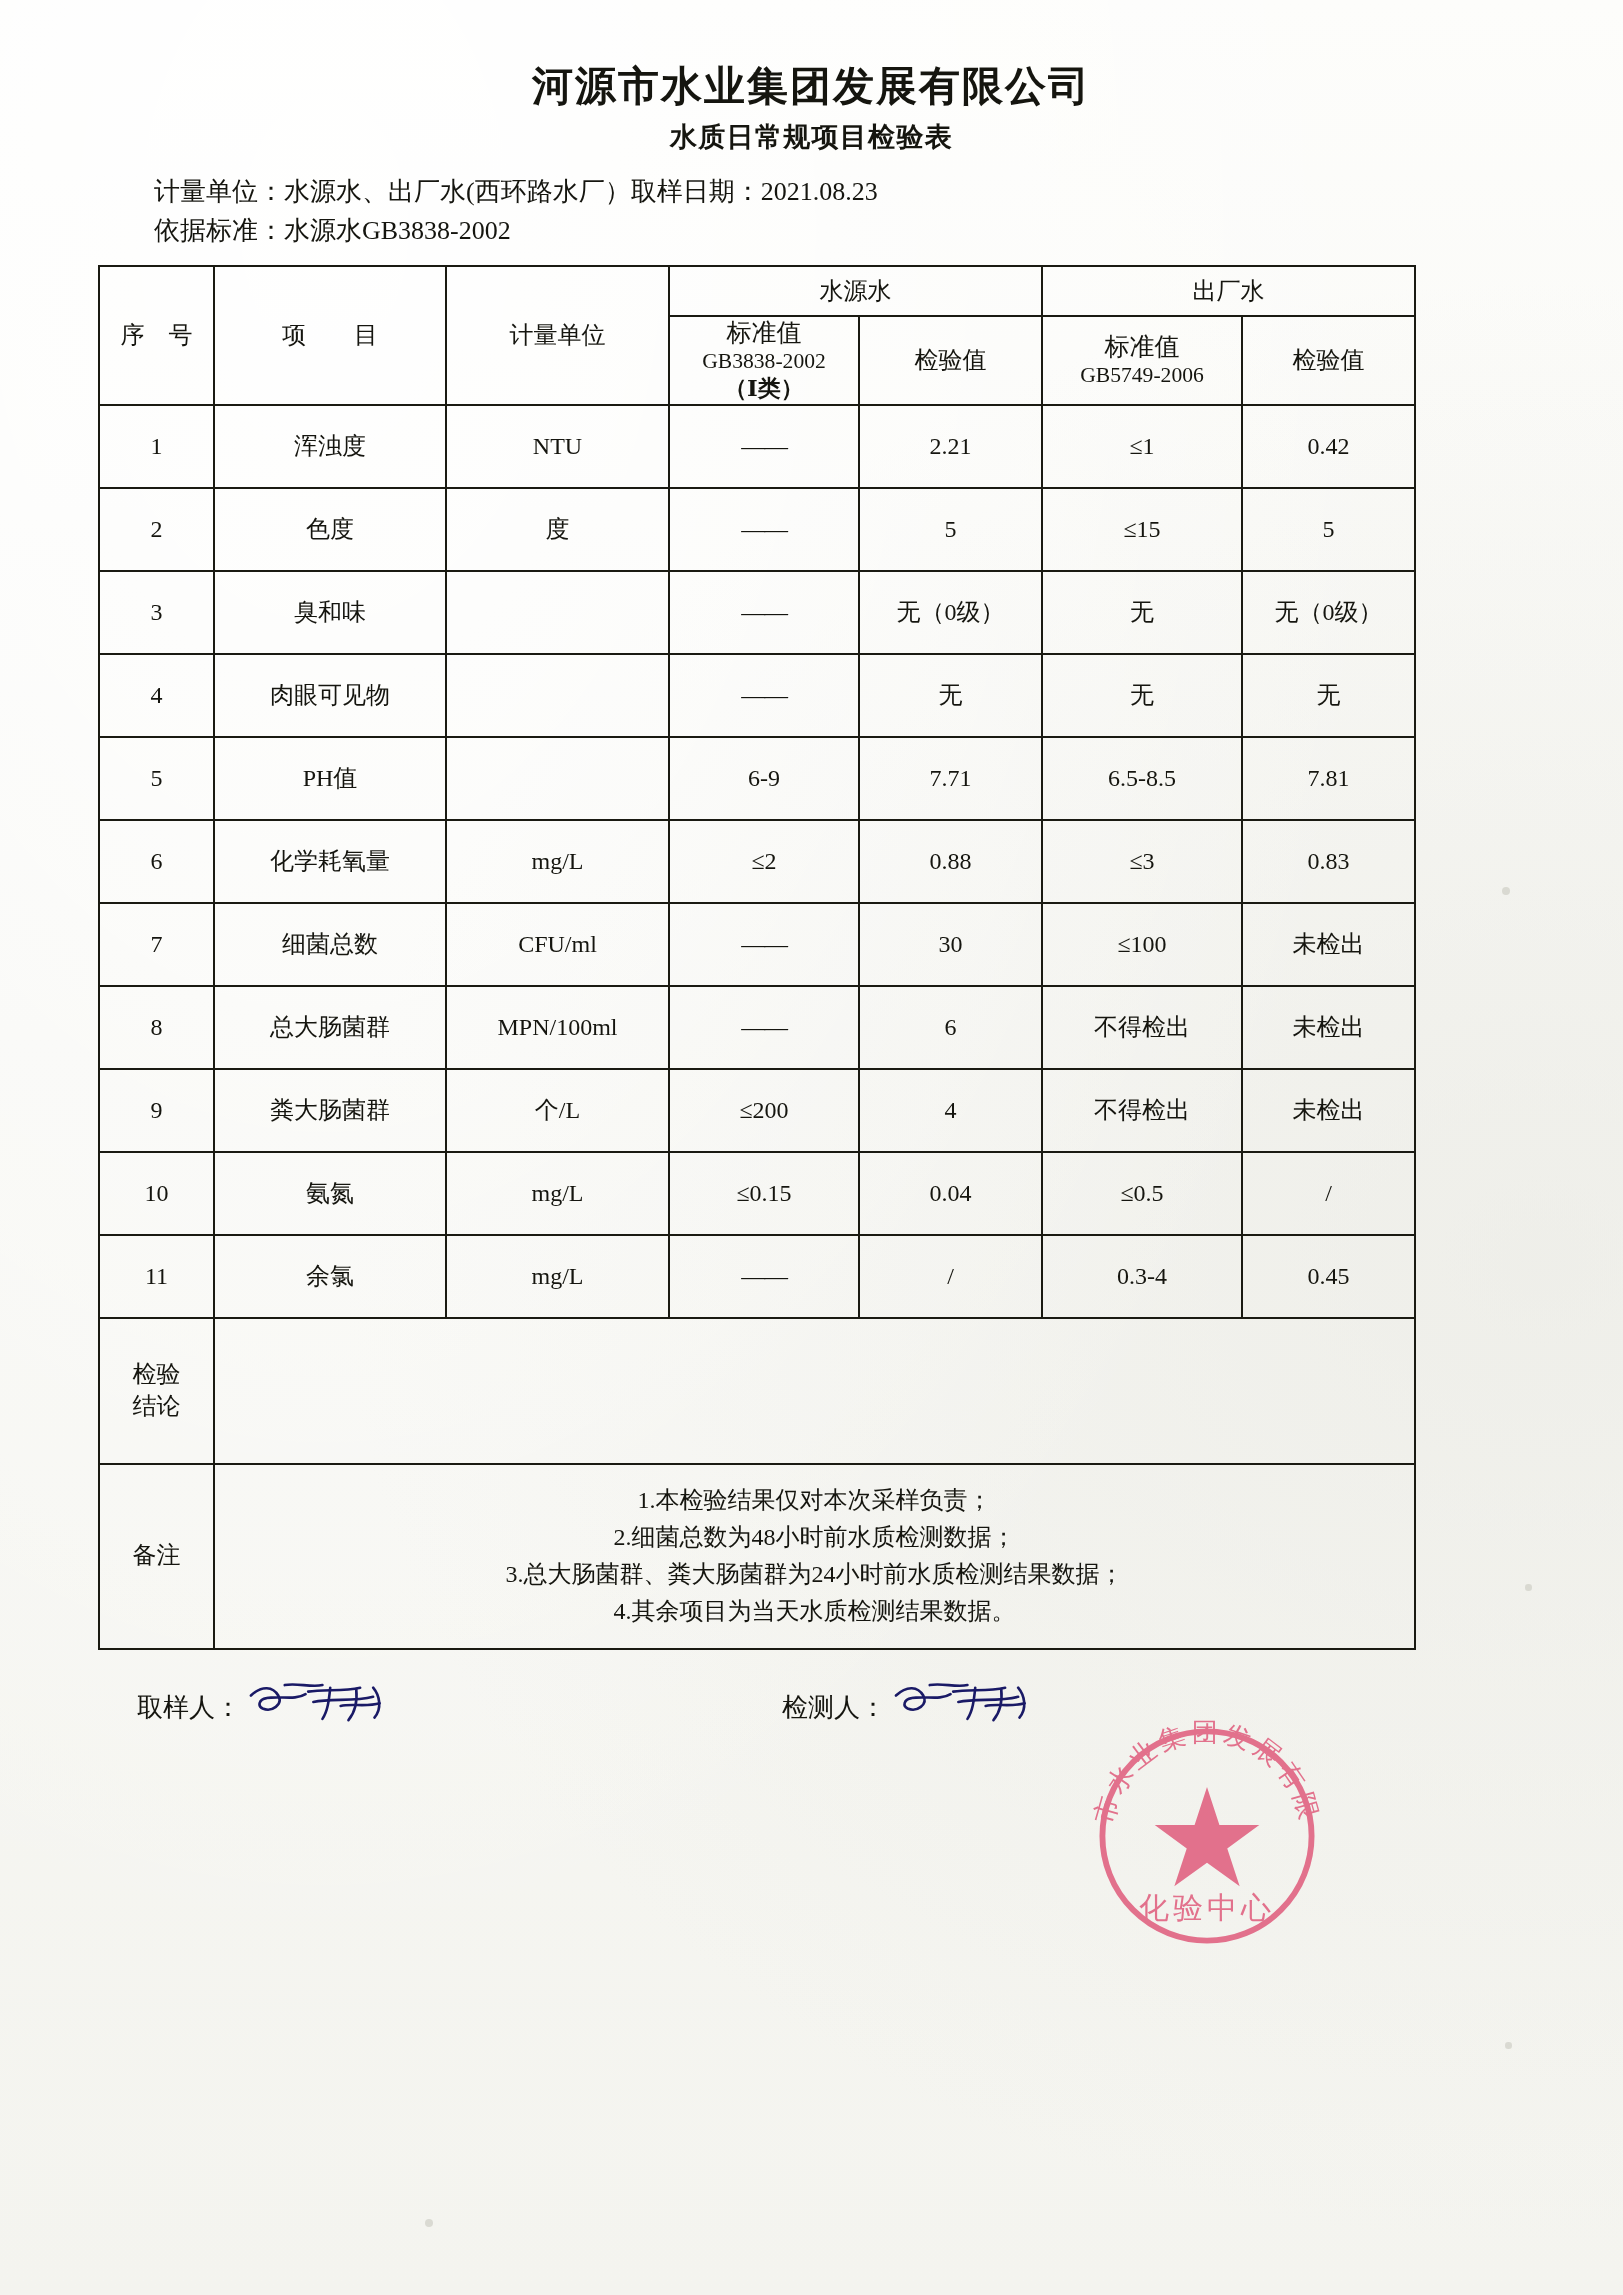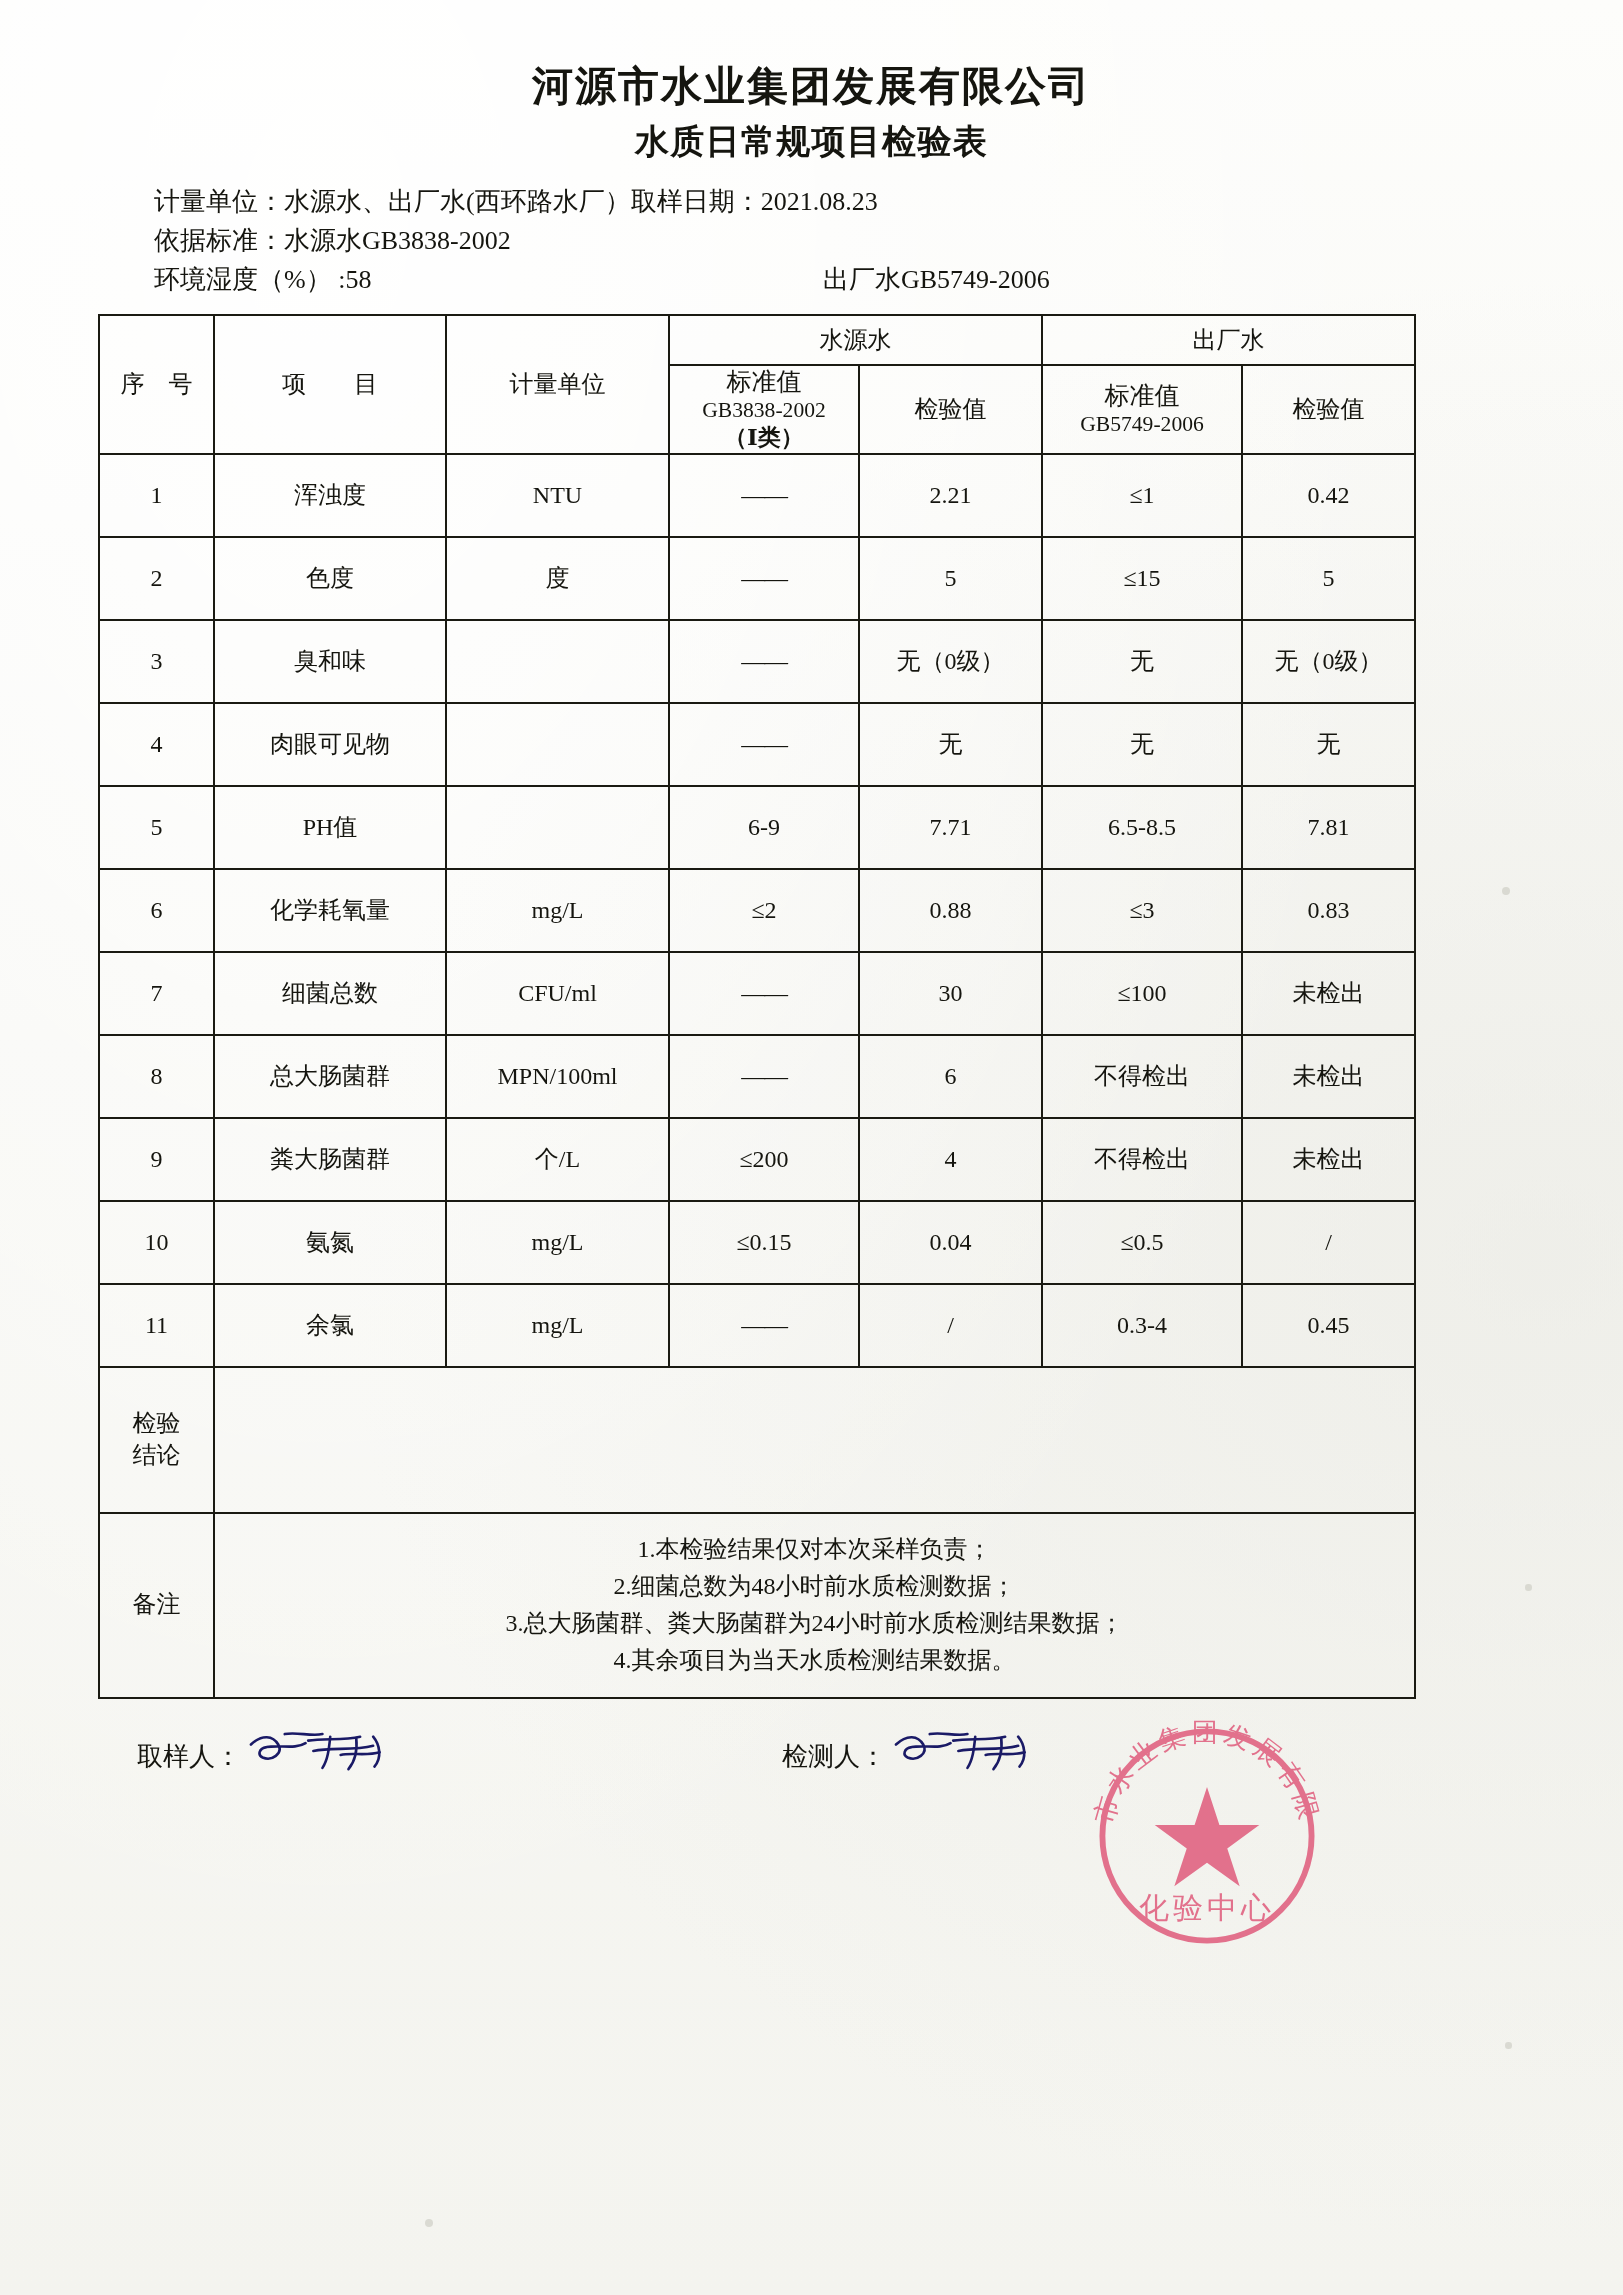--- a/index.html
+++ b/index.html
@@ -36,21 +36,21 @@
   .title-main {
     text-align: center;
     font-size: 41px;
     font-weight: bold;
     letter-spacing: 2px;
     margin: 0 0 5.2px 0;
     color: #15150f;
   }
   .title-sub {
     text-align: center;
-    font-size: 34px;
+    font-size: 27px;
     margin: 0 0 17px 0;
     color: #15150f;
     letter-spacing: 1.3px;
   }
   .meta {
     font-size: 26px;
     color: #15150f;
     line-height: 1.5;
     padding-left: 56px;
   }
@@ -173,24 +173,20 @@
     <h1 class="title-main">河源市水业集团发展有限公司</h1>
     <h2 class="title-sub">水质日常规项目检验表</h2>
 
     <div class="meta">
       <div class="meta-row meta-row-1">
         <span class="meta-left">计量单位：水源水、出厂水(西环路水厂）</span>
         <span class="meta-right">取样日期：2021.08.23</span>
       </div>
       <div class="meta-row meta-row-2">
         <span class="meta-right">依据标准：水源水GB3838-2002</span>
-      </div>
-      <div class="meta-row meta-row-3">
-        <span class="meta-left">环境湿度（%） :58</span>
-        <span class="meta-right">出厂水GB5749-2006</span>
       </div>
     </div>
 
     <table class="report">
       <colgroup>
         <col class="c-no">
           <col class="c-item">
           <col class="c-unit">
         <col class="c-std1">
           <col class="c-val1">

